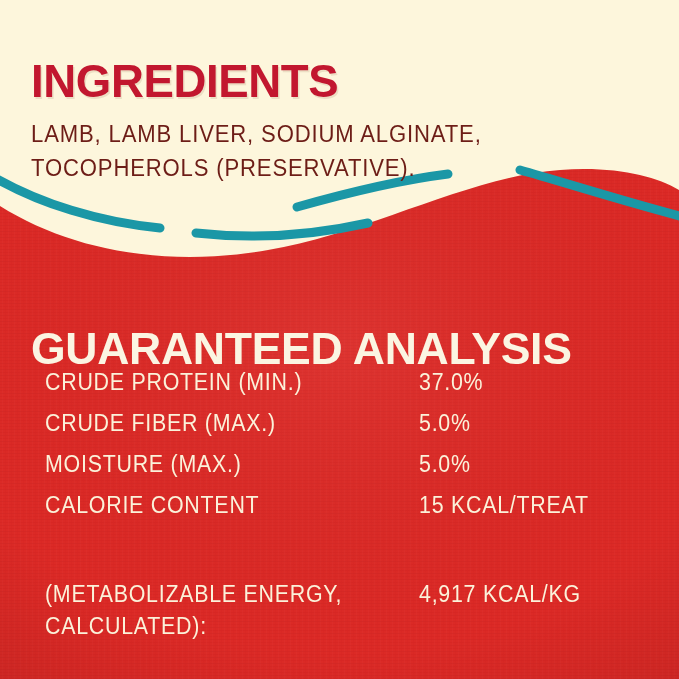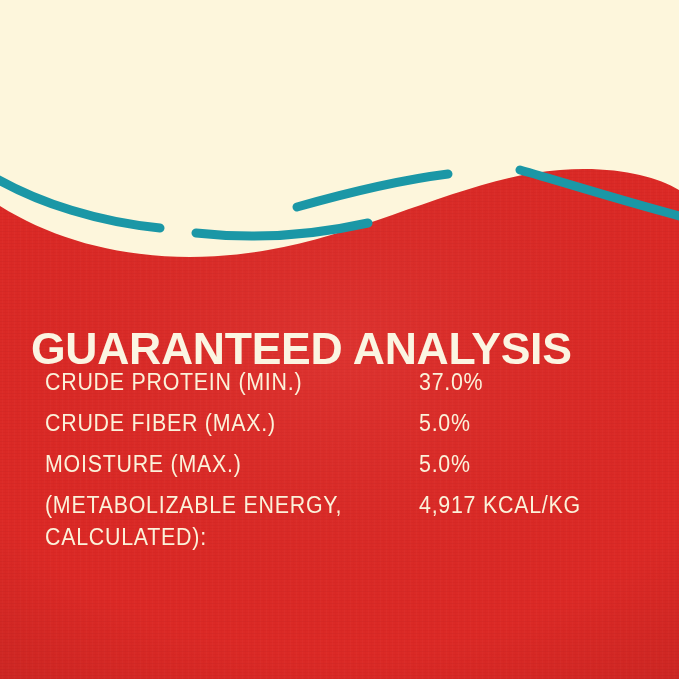--- a/index.html
+++ b/index.html
@@ -89,20 +89,21 @@
     top: 96px;
     width: 620px;
   }
   .analysis-row {
     position: relative;
     display: block;
     height: 41px;
   }
   .analysis-row.tall {
     height: 72px;
+    margin-top: 48px;
   }
   .analysis-label,
   .analysis-value {
     position: absolute;
     top: 0;
     font-size: 23px;
     line-height: 32px;
     color: #fbf2da;
     letter-spacing: 0.8px;
     font-family: "Liberation Sans Narrow", "Liberation Sans", sans-serif;
@@ -148,37 +149,45 @@
              L 679 679 L 0 679 Z" fill="url(#texture-shade)"></path>
 
     <g fill="none" stroke="#1b97a6" stroke-linecap="round">
       <path d="M-8 176 C 40 204, 100 222, 160 228" stroke-width="9"></path>
       <path d="M196 233 C 250 239, 310 236, 368 223" stroke-width="9"></path>
       <path d="M297 207 C 350 192, 400 180, 448 174" stroke-width="9"></path>
       <path d="M520 170 C 560 181, 615 199, 687 218" stroke-width="9"></path>
     </g>
   </svg>
 
+  <section id="ingredients-section">
+    <h1 id="ingredients-heading">INGREDIENTS</h1>
+    <p id="ingredients-text">LAMB, LAMB LIVER, SODIUM ALGINATE, TOCOPHEROLS (PRESERVATIVE).</p>
+  </section>
 
   <section id="analysis-section">
     <h2 id="analysis-heading">GUARANTEED ANALYSIS</h2>
 
     <div id="analysis-table">
       <div class="analysis-row">
         <span class="analysis-label">CRUDE PROTEIN (MIN.)</span>
         <span class="analysis-value">37.0%</span>
       </div>
       <div class="analysis-row">
         <span class="analysis-label">CRUDE FIBER (MAX.)</span>
         <span class="analysis-value">5.0%</span>
       </div>
       <div class="analysis-row">
         <span class="analysis-label">MOISTURE (MAX.)</span>
         <span class="analysis-value">5.0%</span>
       </div>
+      <div class="analysis-row">
+        <span class="analysis-label">CALORIE CONTENT</span>
+        <span class="analysis-value">15 KCAL/TREAT</span>
+      </div>
       <div class="analysis-row tall">
         <span class="analysis-label">(METABOLIZABLE ENERGY,
 CALCULATED):</span>
         <span class="analysis-value">4,917 KCAL/KG</span>
       </div>
     </div>
   </section>
 
 </div>
 

